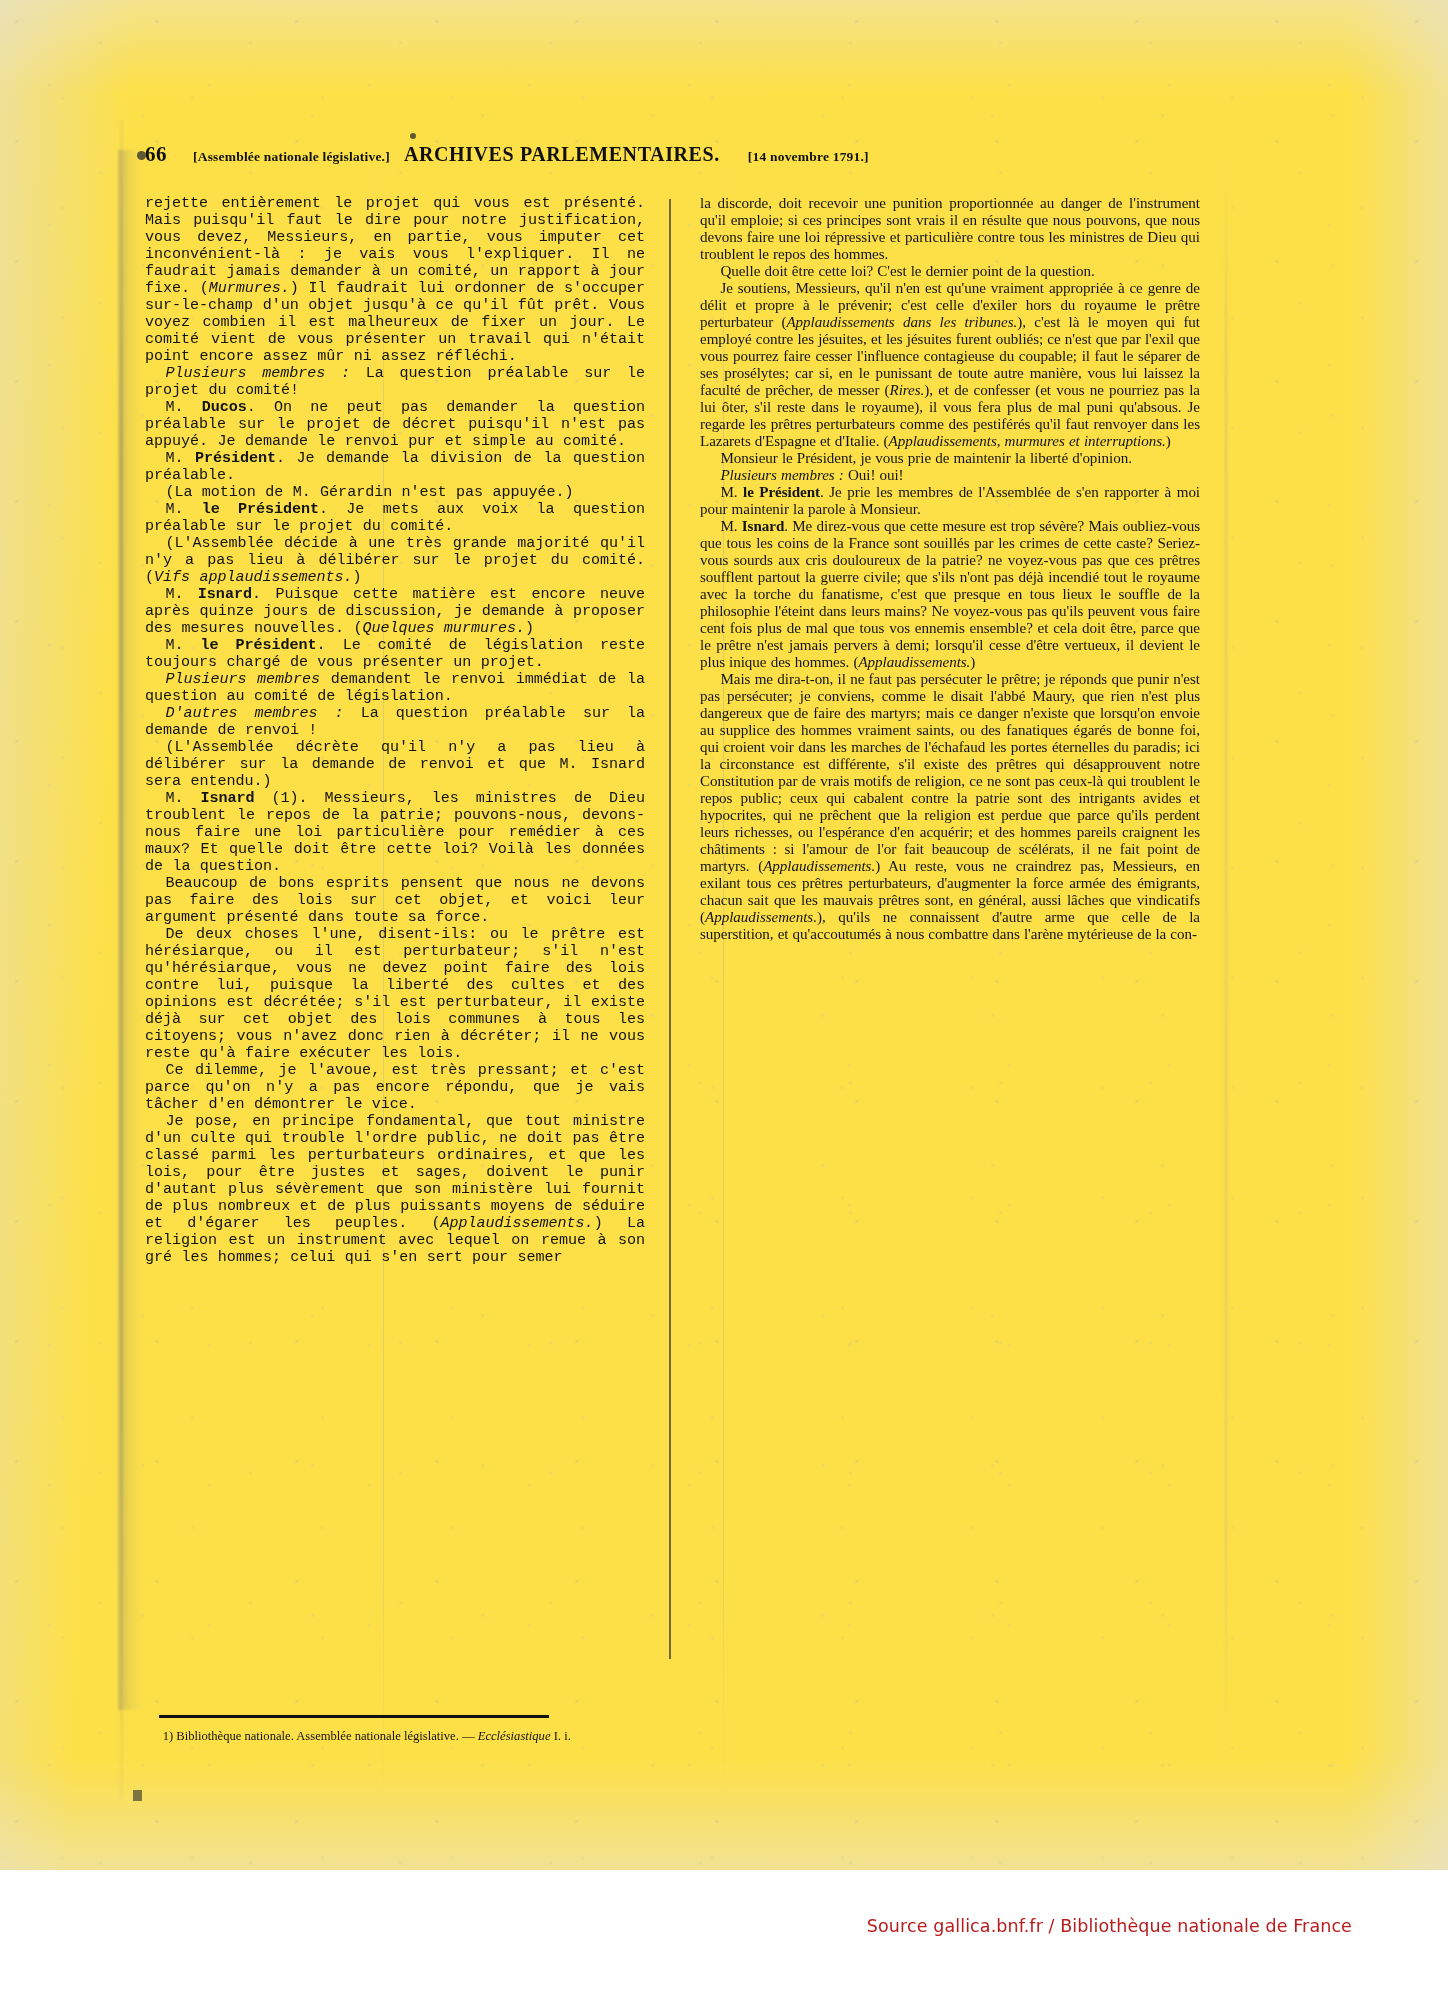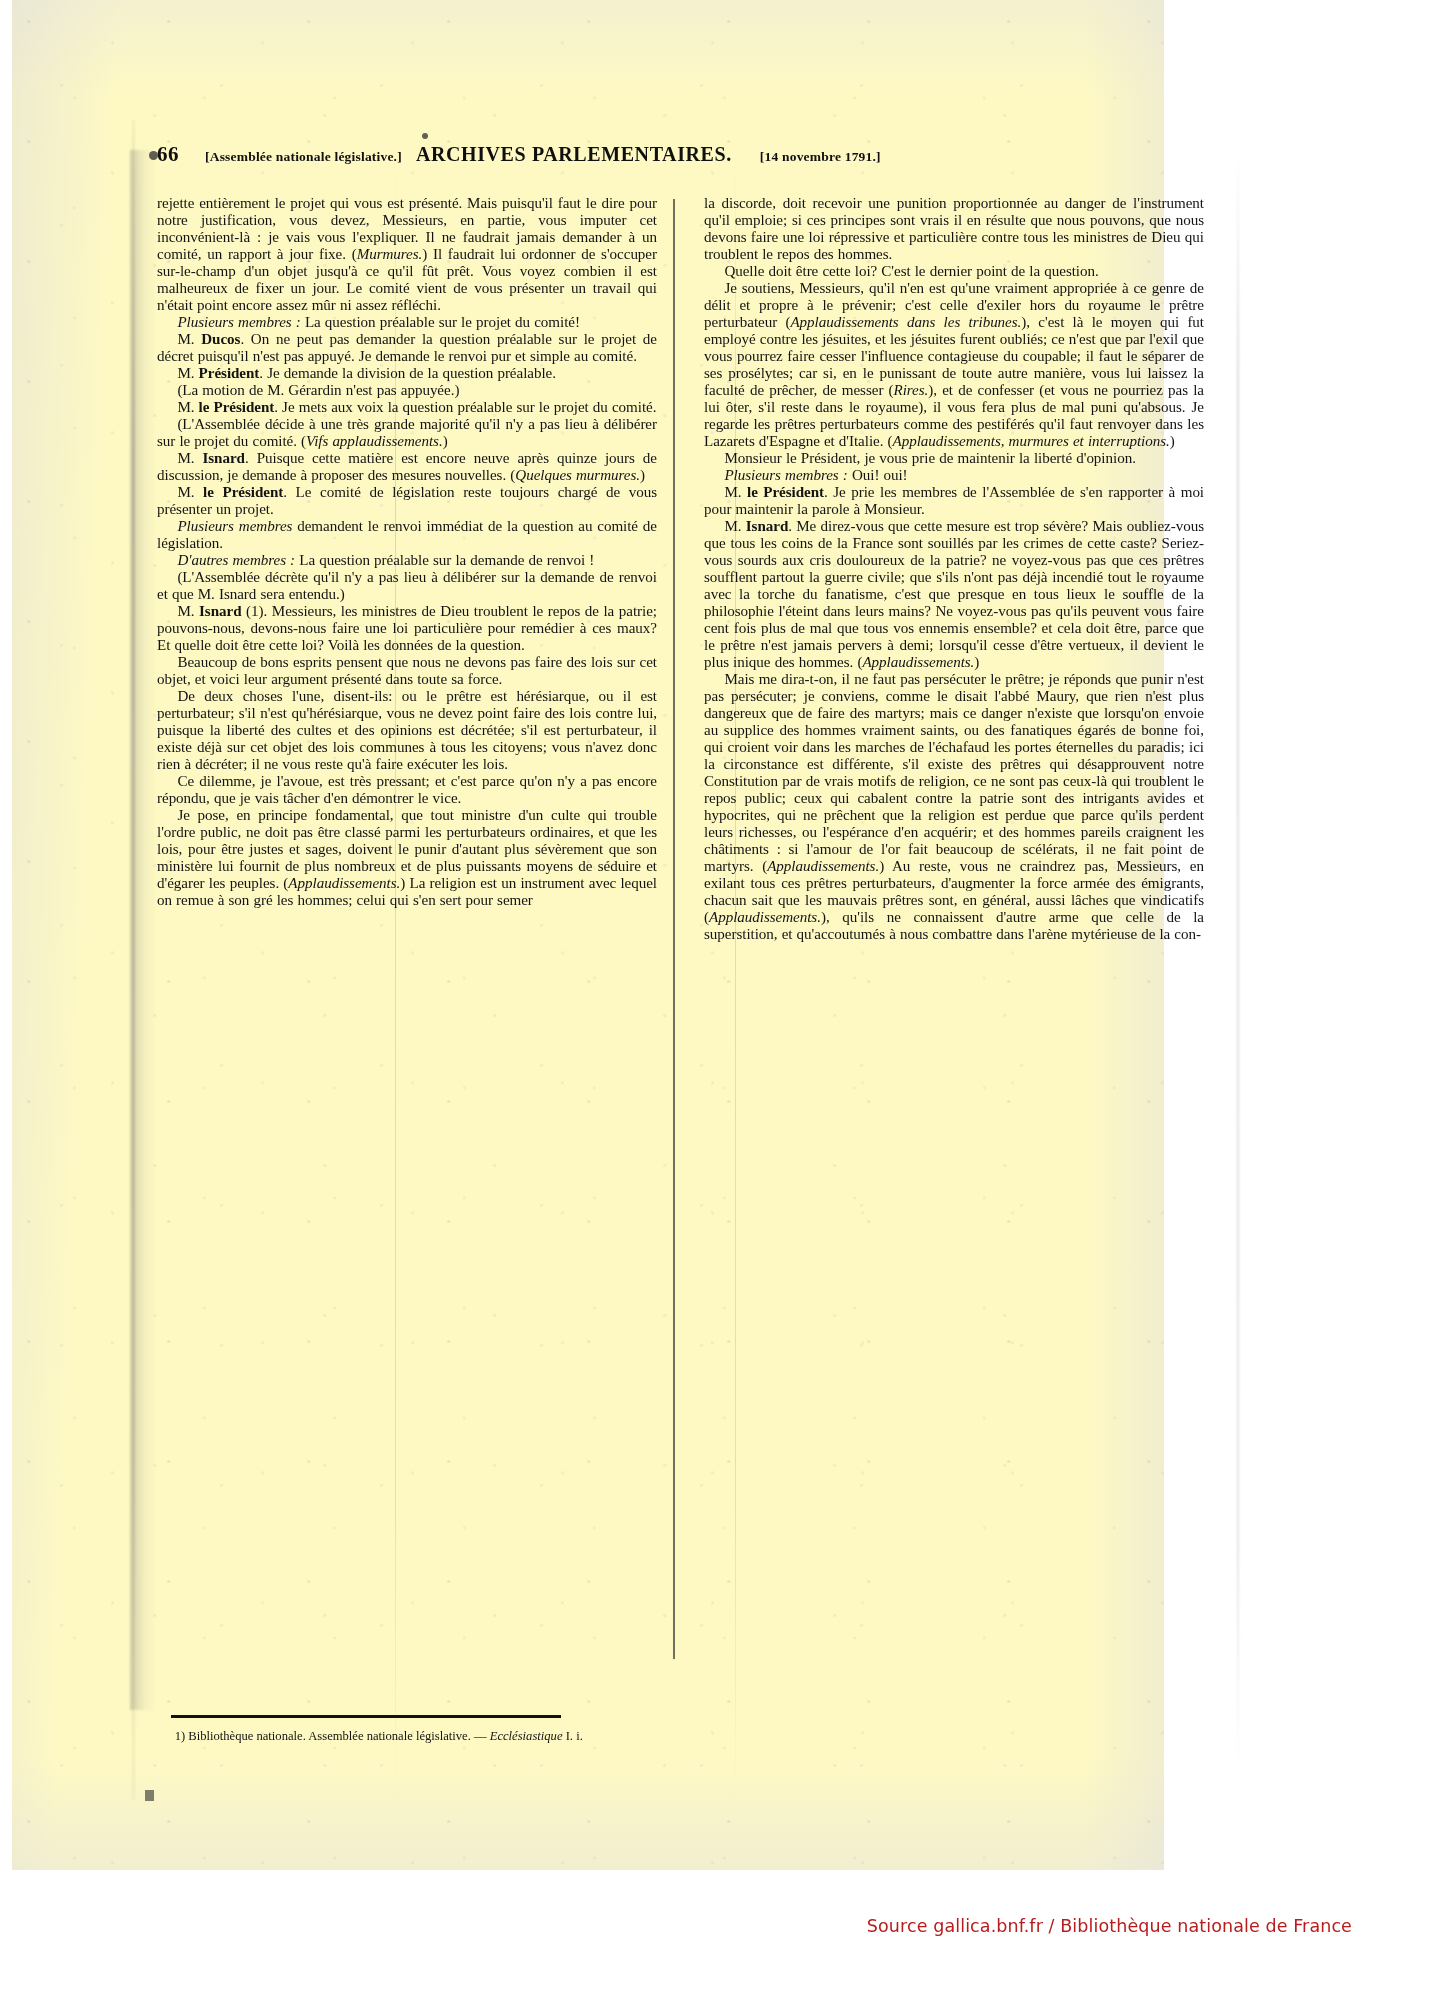--- a/index.html
+++ b/index.html
@@ -12,24 +12,23 @@
     height: 2000px;
     font-family: "Liberation Serif", "DejaVu Serif", serif;
     position: relative;
     overflow: hidden;
   }
 
   
   .scan-page {
     position: absolute;
     left: 0; top: 0;
-    width: 1152px;
+    width: 1448px;
     height: 1870px;
-    background: #fef9c3;
-    margin-left: 12px;
+    background: #fde047;
   }
 
   
   .paper-noise {
     position: absolute;
     left: 0; top: 0; right: 0; bottom: 0;
     background:
       radial-gradient(circle at 12% 18%, rgba(175,172,165,0.22) 0 1.5px, transparent 2px),
       radial-gradient(circle at 31% 61%, rgba(185,182,175,0.18) 0 1.2px, transparent 2px),
       radial-gradient(circle at 67% 33%, rgba(180,177,170,0.16) 0 1.3px, transparent 2px),
@@ -118,21 +117,21 @@
   .col {
     width: 500px;
     font-family: "Liberation Serif", "DejaVu Serif", serif;
     font-size: 15.1px;
     line-height: 17.0px;
     text-align: justify;
     color: #131313;
     letter-spacing: -0.05px;
     word-spacing: 0.4px;
   }
-  .col-left { padding-right: 16px; }
+  .col-left { padding-right: 24px; font-family: Liberation Mono, monospace; }
   .col-right { padding-left: 29px; }
   .col-rule {
     width: 2px;
     background: #3a3a3a;
     margin-top: 4px;
     height: 1460px;
     opacity: 0.72;
   }
   .col p {
     margin: 0;

